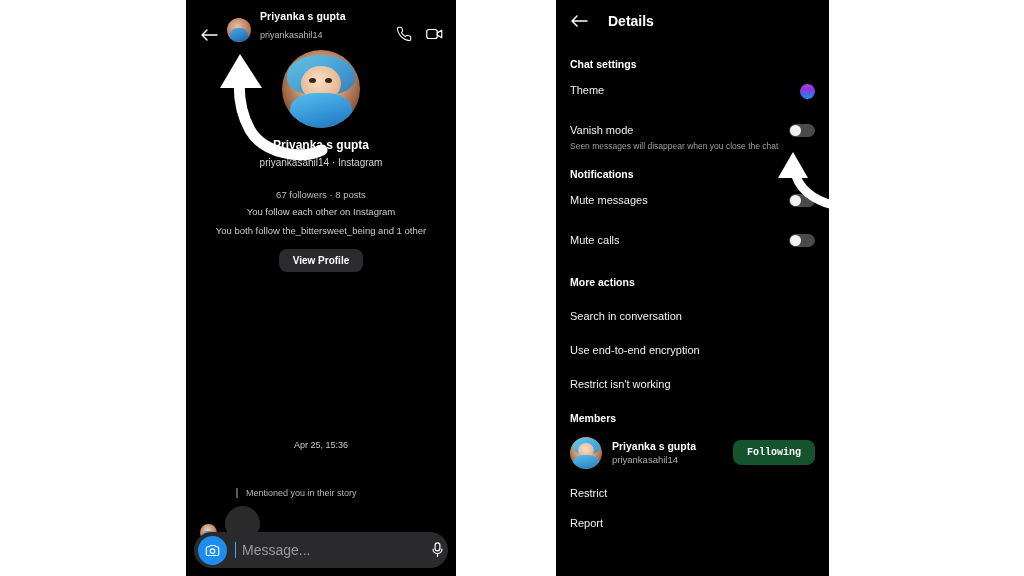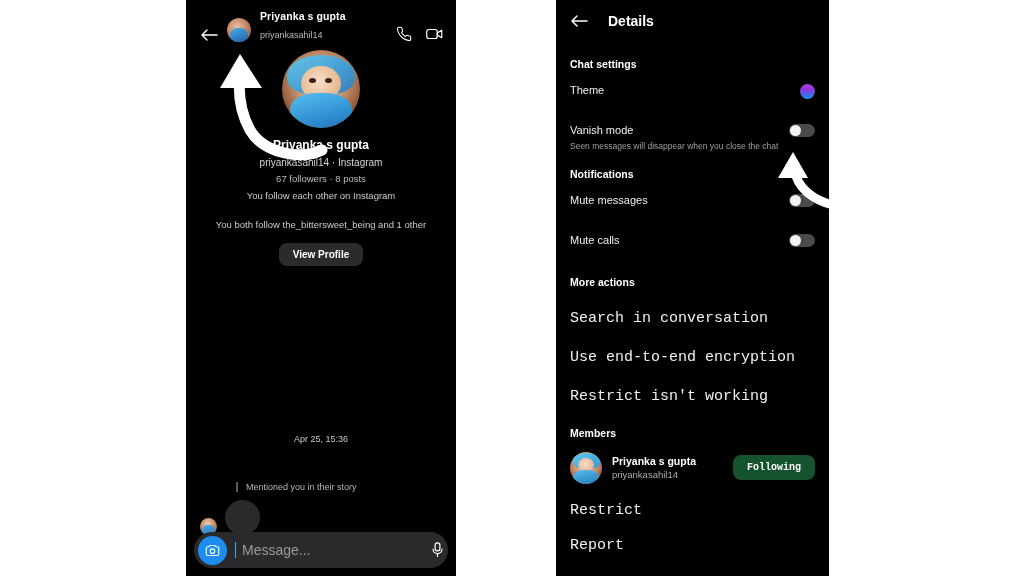--- a/index.html
+++ b/index.html
@@ -65,23 +65,23 @@
     position:absolute; left:10%; top:55%; width:80%; height:50%;
     border-radius: 42% 42% 20% 20%;
     background: linear-gradient(165deg,#57c0ef 0%, #2f8fd2 60%, #1f6aa8 100%);
   }
   .big-avatar .eye { position:absolute; width:7px; height:5px; border-radius:50%; background:#3a2218; top:36%; }
   .big-avatar .eye.l { left:34%; }
   .big-avatar .eye.r { left:55%; }
 
   .p-name  { font-size: 12px; font-weight: 700; margin-top: 10px; color:#fff; }
   .p-sub   { font-size: 10px; color: #d4d4d4; margin-top: 5px; }
-  .p-stats { font-size: 9.5px; color: #bdbdbd; margin-top: 5px; }
+  .p-stats { font-size: 9.5px; color: #bdbdbd; margin-top: 21px; }
   .p-rel   { font-size: 9.5px; color: #cccccc; margin-top: 6px; text-align: center; }
-  .p-rel2  { font-size: 9.5px; color: #cccccc; margin-top: 18px; padding: 0 12px; line-height:1.25; }
+  .p-rel2  { font-size: 9.5px; color: #cccccc; margin-top: 8px; padding: 0 12px; line-height:1.25; }
   .view-profile {
     display:inline-block; margin-top: 12px;
     background: #2b2b2e; color:#fff;
     font-size: 10px; font-weight: 700;
     padding: 6px 14px; border-radius: 8px;
     border: none; cursor: pointer;
   }
 
   
   .chat-body { position: relative; height: 200px; }
@@ -137,21 +137,21 @@
     background: linear-gradient(180deg, #b33dd6 0%, #8b3ae0 38%, #3b6fe8 75%, #1f9ae8 100%);
   }
   .toggle {
     width: 26px; height: 13px; border-radius: 7px; background: #4a4a4a;
     position: relative; flex: 0 0 auto; cursor: pointer;
   }
   .toggle .knob {
     position:absolute; left: 1px; top: 1px; width: 11px; height: 11px;
     border-radius: 50%; background: #f2f2f2;
   }
-  .link-row { font-size: 15px; color:#f0f0f0; margin-top: 22px; cursor: pointer; font-family: Liberation Mono, monospace; }
+  .link-row { font-size: 11px; color:#f0f0f0; margin-top: 22px; cursor: pointer; }
   .member-row { display:flex; align-items:center; gap: 10px; margin-top: 13px; }
   .mem-avatar {
     width: 32px; height: 32px; border-radius:50%; flex:0 0 auto; position:relative; overflow:hidden;
     background: radial-gradient(circle at 48% 38%, #f2d6bb 0%, #d49c74 42%, #8a5233 78%, #5d3620 100%);
   }
   .mem-avatar .hood {
     position:absolute; left:8%; top:4%; width:86%; height:50%;
     border-radius:50% 50% 40% 40%;
     background: linear-gradient(150deg,#62caf0 0%, #3197d6 100%);
   }

